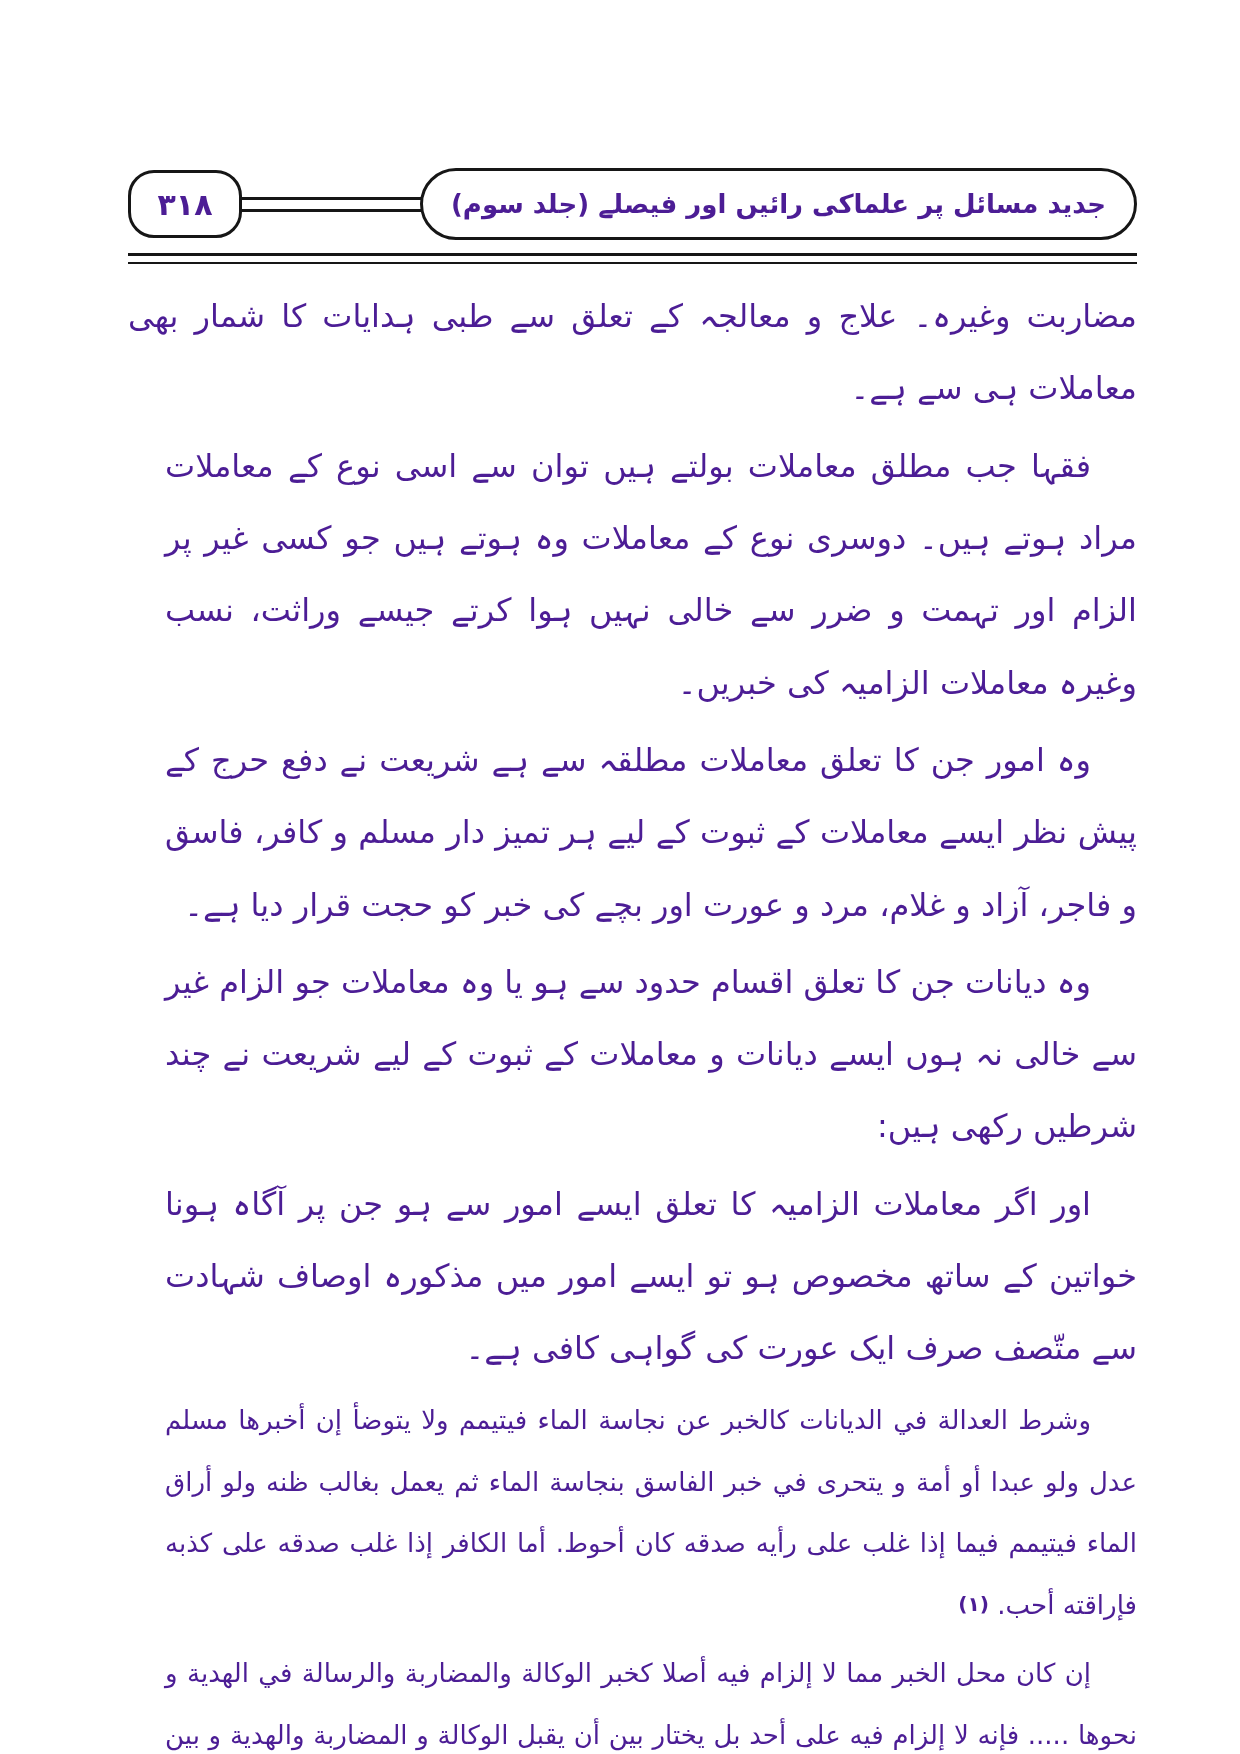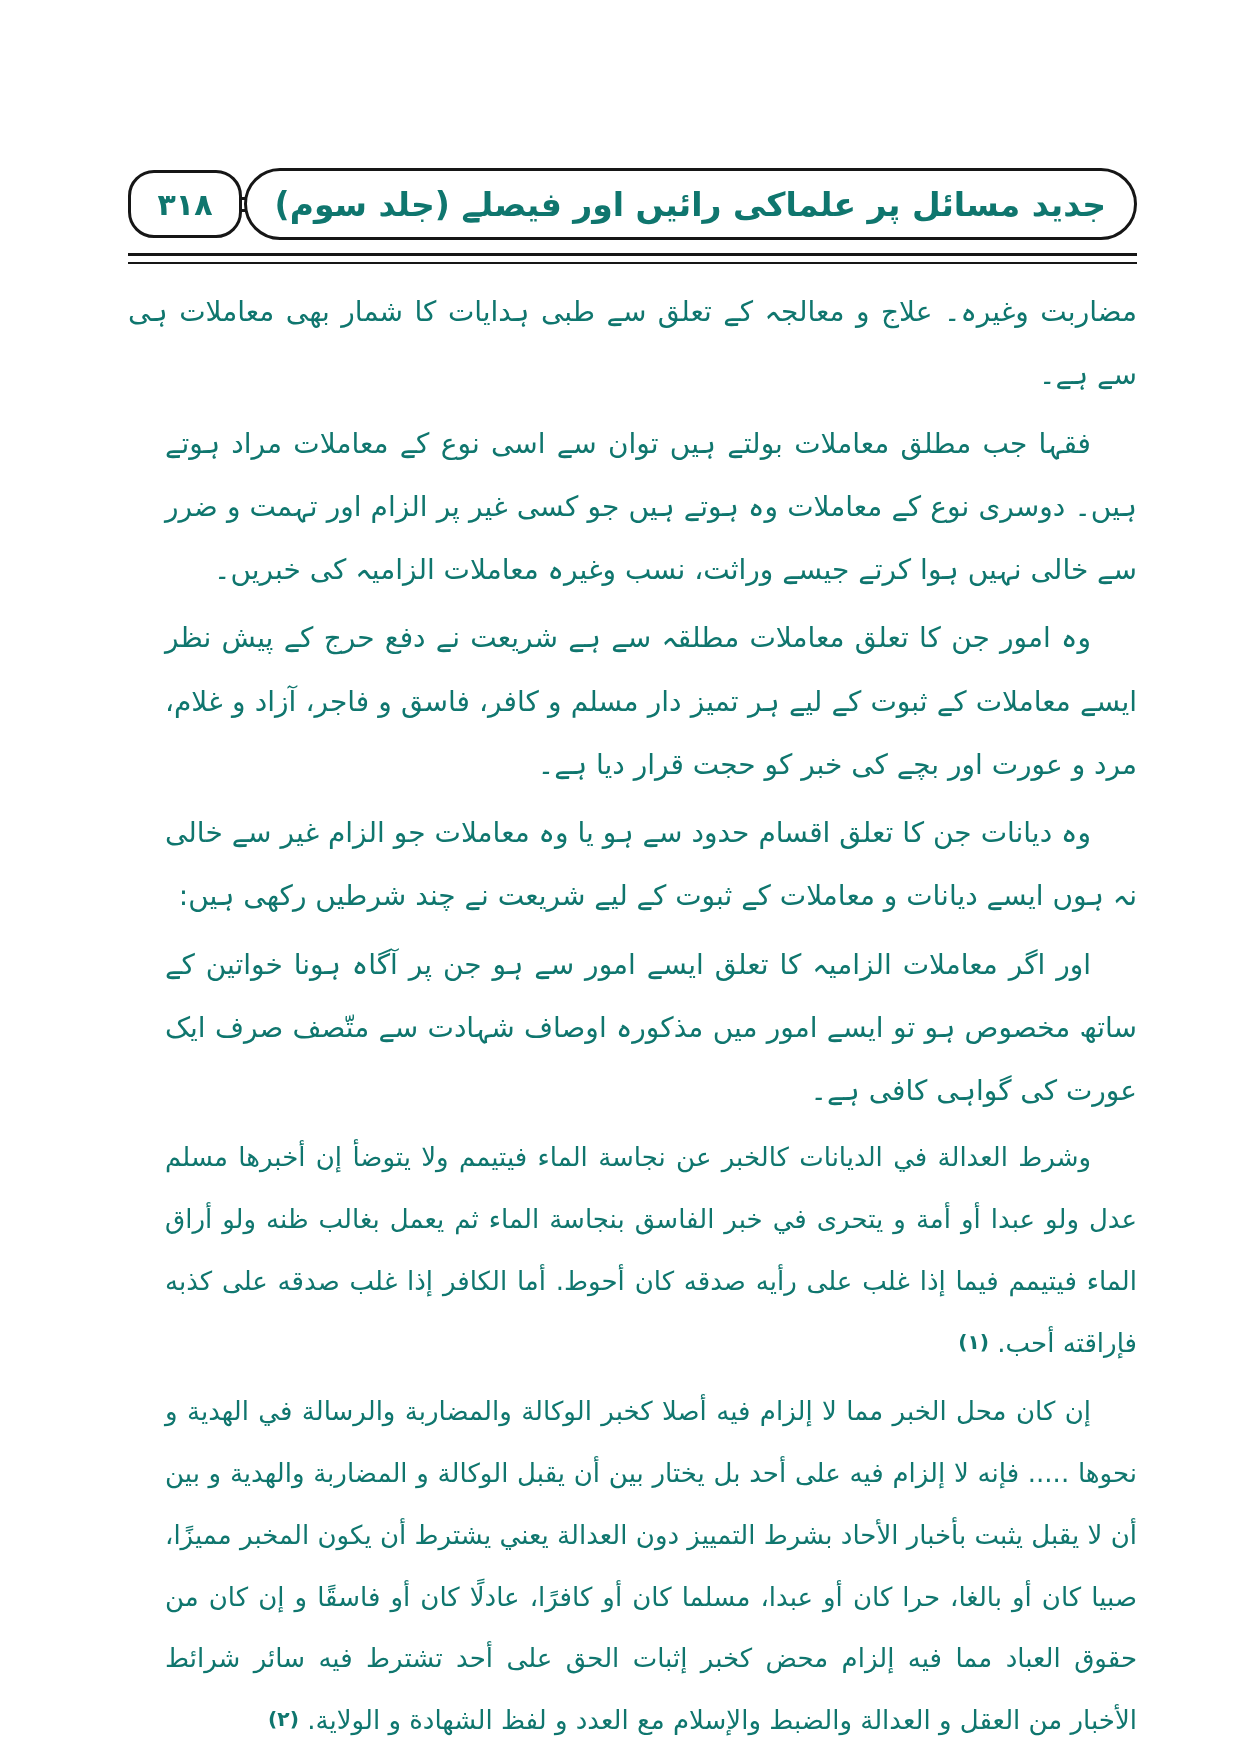--- a/index.html
+++ b/index.html
@@ -5,21 +5,21 @@
   html,body{margin:0;padding:0;background:#e8e8e8;}
   .page{
     position:relative;
     width:1240px;height:1754px;
     margin:0 auto;
     background:#ffffff;
     box-sizing:border-box;
     padding:168px 103px 0 128px;
     direction:rtl;
     font-family:"DejaVu Sans", sans-serif;
-    color:#0f766e;
+    color:#4c1d95;
     overflow:hidden;
   }
   
   .header{
     display:flex;
     direction:ltr;
     align-items:center;
     height:72px;
   }
   .pagenum{
@@ -40,36 +40,36 @@
     margin:0 -6px;
     z-index:1;
   }
   .titlebadge{
     flex:0 0 auto;
     height:66px;
     border:3px solid #161616;
     border-radius:44px;
     display:flex;align-items:center;justify-content:center;
     padding:0 28px;
-    font-size:33px;font-weight:bold;
+    font-size:26px;font-weight:bold;
     background:#fff;
     z-index:2;
     direction:rtl;
   }
   .double-rule{
     margin-top:13px;
     height:6px;
     border-top:3px solid #161616;
     border-bottom:2px solid #161616;
   }
   
   .content{padding-top:16px;}
   p{margin:0;}
   .urdu{
-    font-size:28px;
+    font-size:32px;
     line-height:2.26;
     text-align:justify;
     margin-bottom:5px;
   }
   .indent{text-indent:46px;margin-left:37px;}
   .leadin{
     text-align:right;
     padding-right:86px;
     margin:4px 0;
   }

